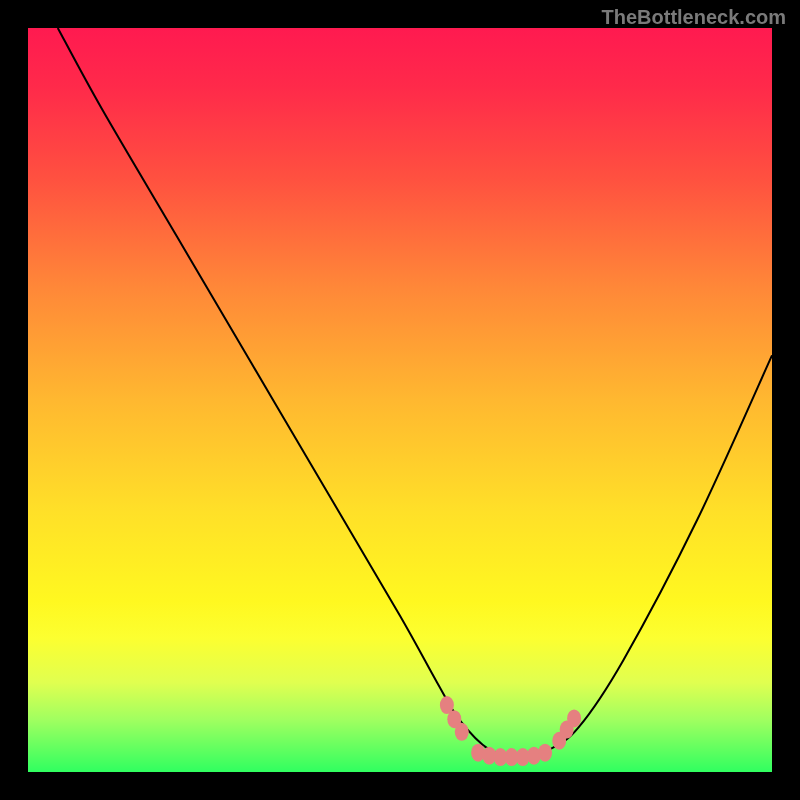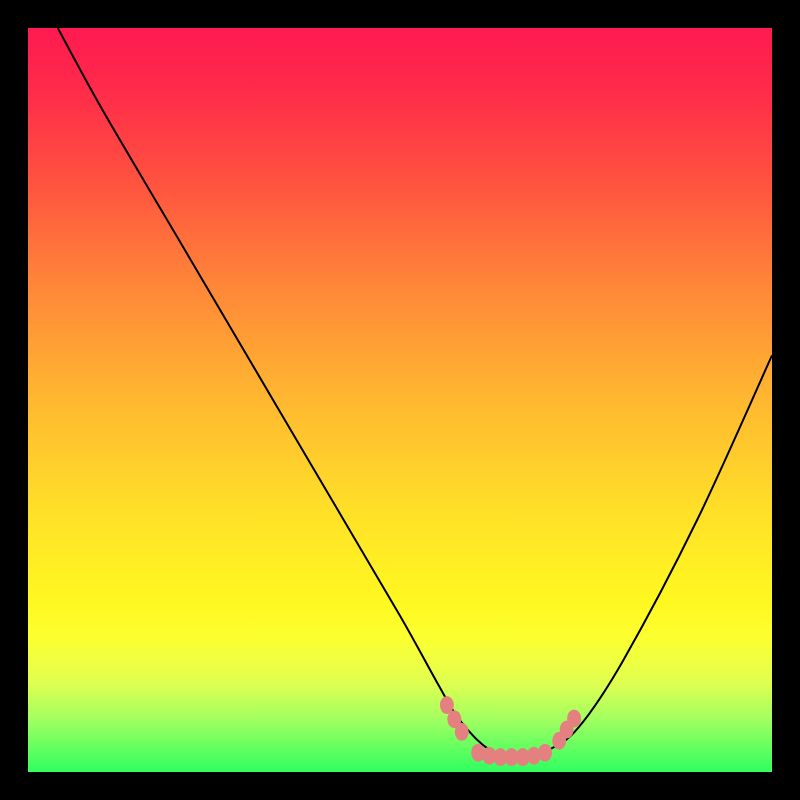--- a/index.html
+++ b/index.html
@@ -71,14 +71,15 @@
         <ellipse cx="483.6" cy="729.12" rx="7" ry="9" fill="#e58080"></ellipse>
         <ellipse cx="494.76000000000005" cy="729.12" rx="7" ry="9" fill="#e58080"></ellipse>
         <ellipse cx="505.92" cy="727.632" rx="7" ry="9" fill="#e58080"></ellipse>
         <ellipse cx="517.0799999999999" cy="724.656" rx="7" ry="9" fill="#e58080"></ellipse>
         <ellipse cx="531.216" cy="712.752" rx="7" ry="9" fill="#e58080"></ellipse>
         <ellipse cx="538.6560000000001" cy="701.592" rx="7" ry="9" fill="#e58080"></ellipse>
         <ellipse cx="546.0960000000001" cy="690.432" rx="7" ry="9" fill="#e58080"></ellipse>
       </g>
   </svg>
 
+  <div class="watermark">TheBottleneck.com</div>
 
 </div>
 
 </body></html>

